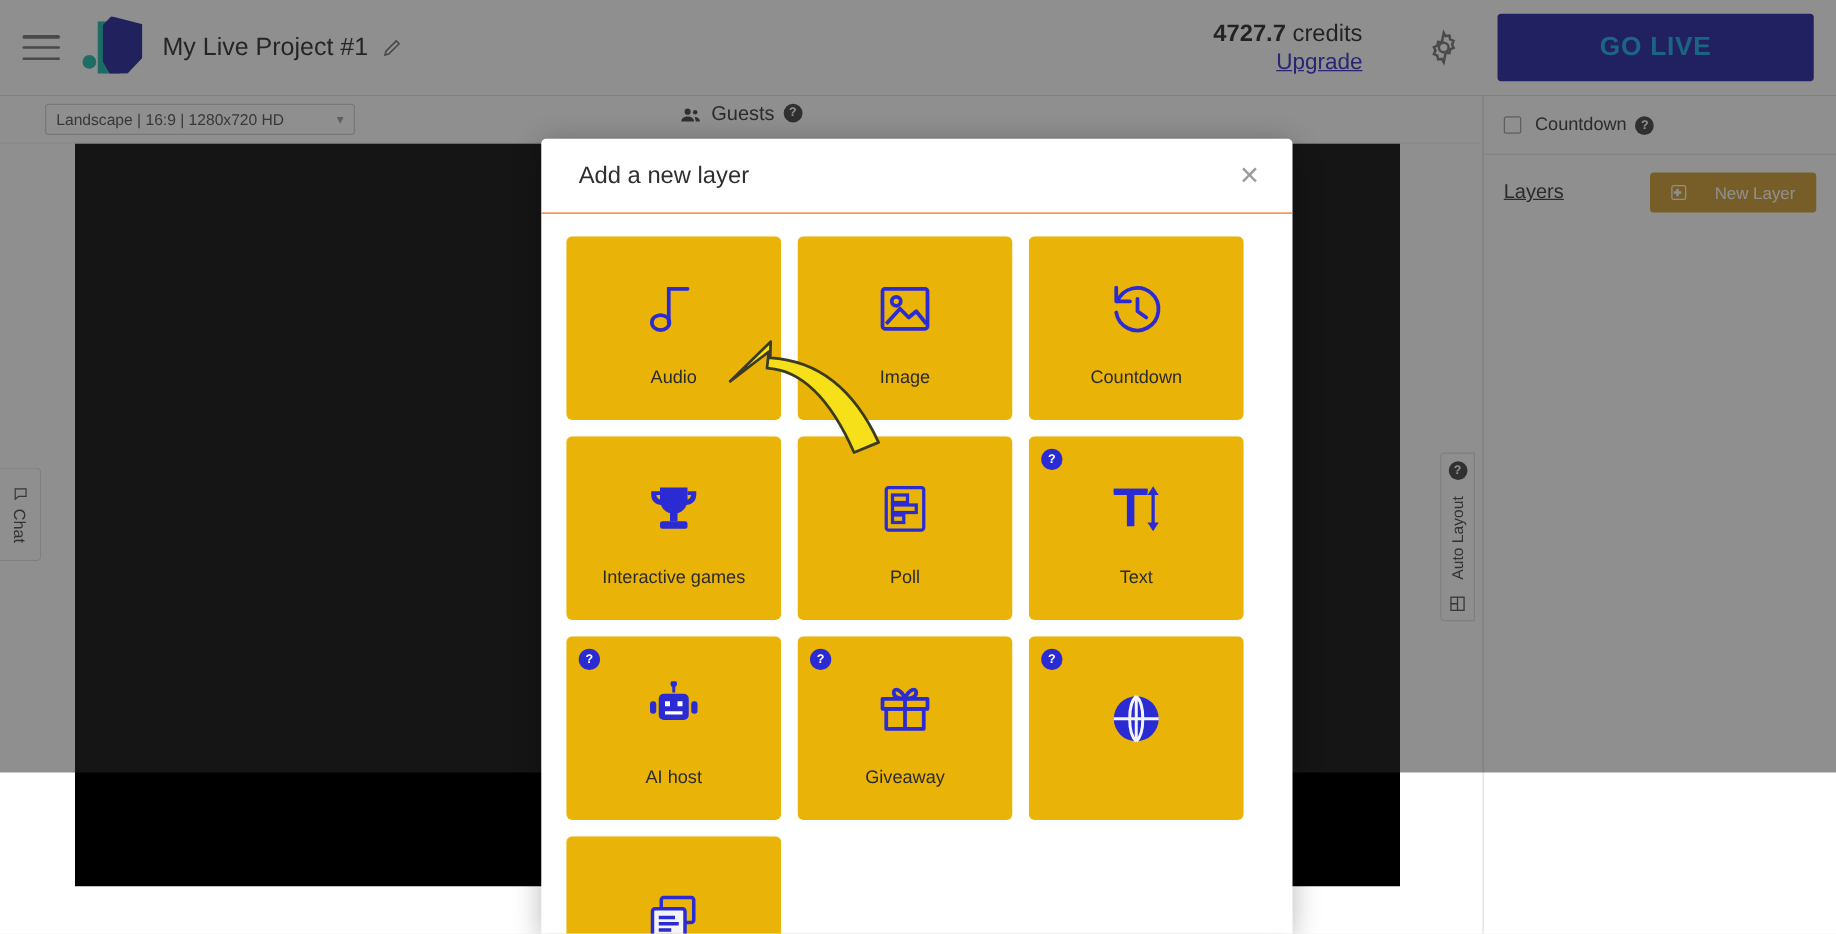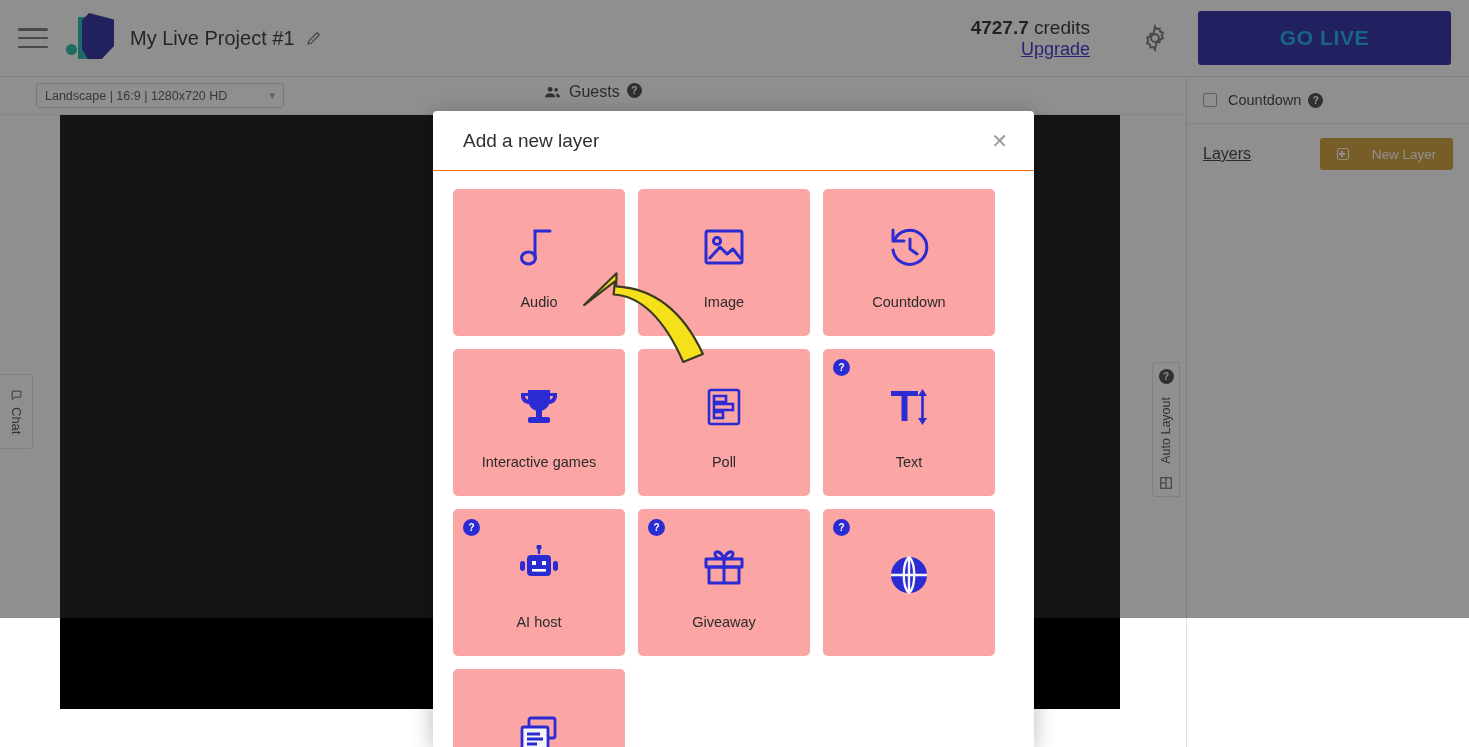--- a/index.html
+++ b/index.html
@@ -121,21 +121,21 @@
     box-shadow: 0 4px 22px rgba(0,0,0,.28);
   }
   .modal-head { height: 60px; display: flex; align-items: center;
     padding: 0 20px 0 30px; border-bottom: 1px solid #f97316; }
   .modal-title { font-size: 19px; color: #2f2f2f; }
   .modal-close { margin-left: auto; font-size: 20px; color: #9b9b9b; cursor: pointer;
     line-height: 1; padding: 4px 6px; }
   .grid { padding: 18px 20px 0 20px; display: grid;
     grid-template-columns: repeat(3, 172px); gap: 13px; }
   .card {
-    position: relative; height: 147px; background: #fca5a5; border-radius: 5px;
+    position: relative; height: 147px; background: #eab308; border-radius: 5px;
     display: flex; flex-direction: column; align-items: center;
     justify-content: center; cursor: pointer; border: 2px solid transparent;
   }
   .card.sel { background: #f4f4f5; border-color: #2b1fc0; }
   .card .ic { height: 62px; display: flex; align-items: center; justify-content: center; }
   .card .cl { margin-top: 16px; font-size: 14.5px; color: #2b2b2b; }
   .badge { position: absolute; left: 8px; top: 8px; width: 17px; height: 17px;
     border-radius: 50%; background: #2b2bd4; color: #fff; font-size: 10px;
     font-weight: 700; display: flex; align-items: center; justify-content: center; }
 

